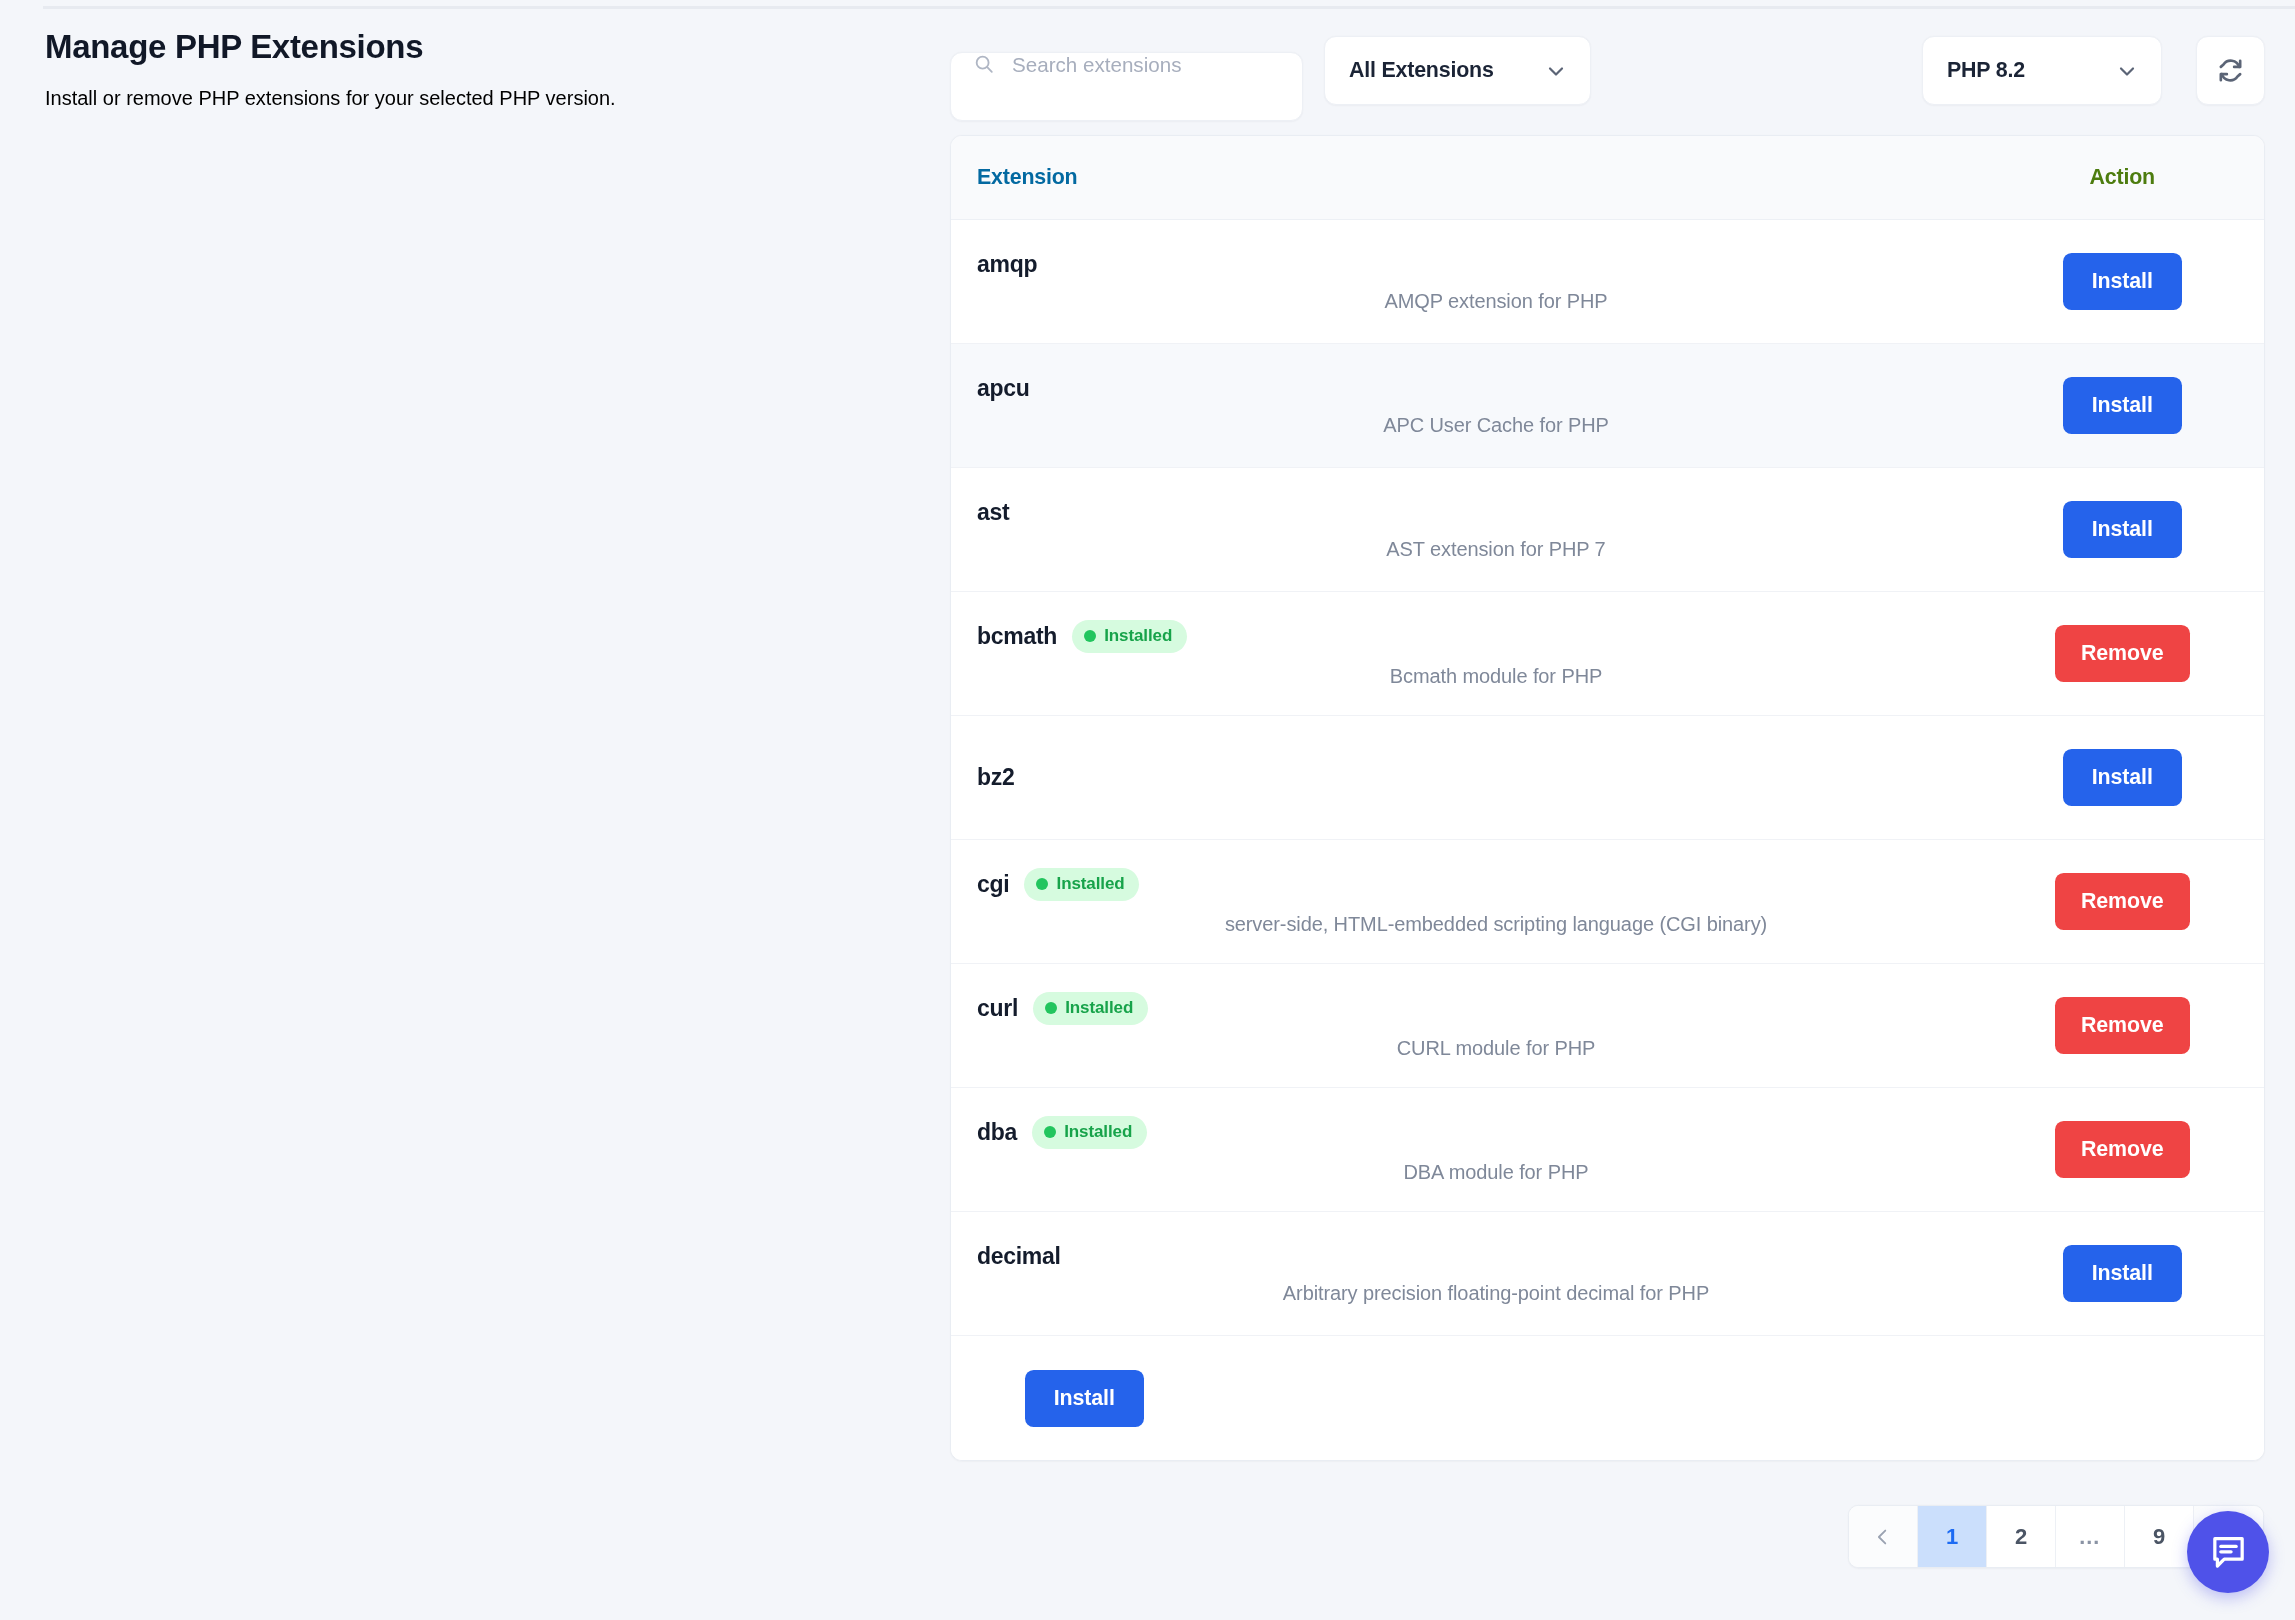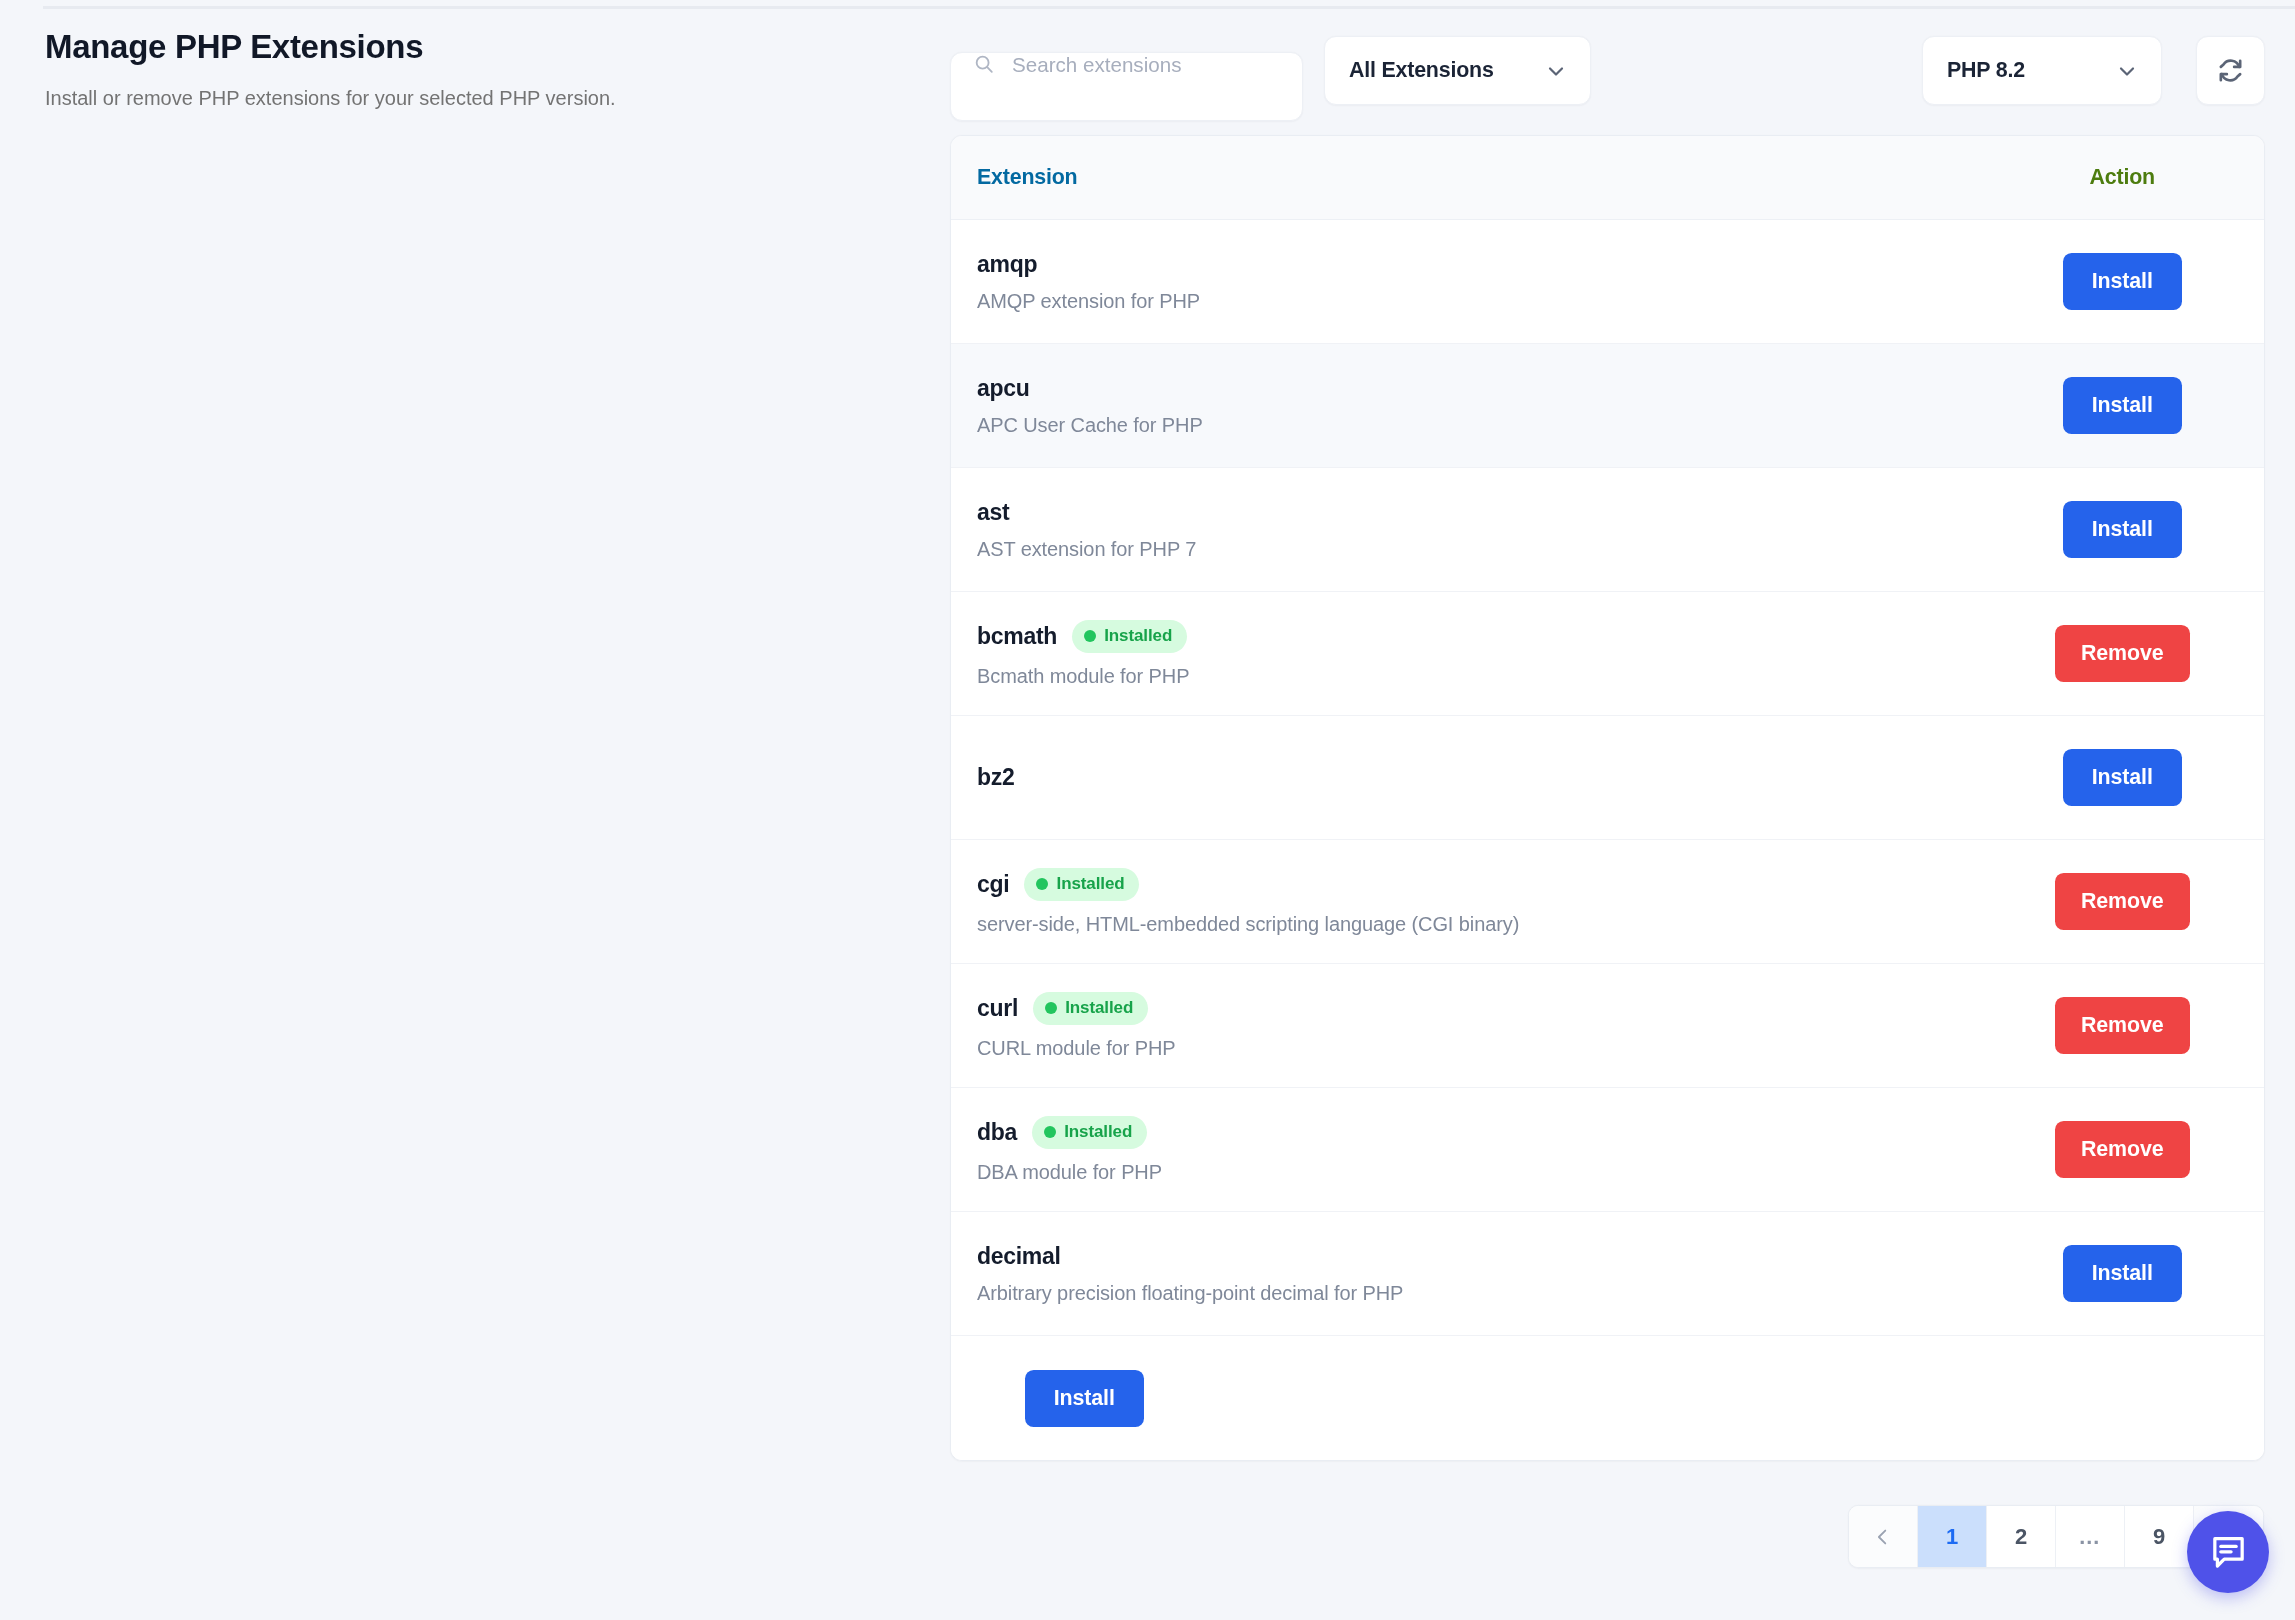--- a/index.html
+++ b/index.html
@@ -39,21 +39,21 @@
   .page-title {
     font-size: 33px;
     font-weight: 700;
     color: #111827;
     letter-spacing: -0.3px;
     line-height: 1.22;
   }
   .page-subtitle {
     margin-top: 17px;
     font-size: 20px;
-    color: #737373;
+    color: #000000;
     line-height: 1.3;
   }
 
   
   .toolbar {
     position: absolute;
     left: 950px;
     top: 36px;
     width: 1315px;
     height: 70px;
@@ -194,21 +194,21 @@
     display: flex;
     align-items: center;
     min-height: 124px;
     padding: 0 26px;
     border-bottom: 0.9px solid #F0F2F6;
     background: #FFFFFF;
   }
   .row:last-child { border-bottom: none; }
   .row.hovered { background: #F7F9FC; }
 
-  .row-main { flex: 1 1 auto; padding: 24px 0; }
+  .row-main { flex: 1 1 auto; padding: 24px 0; text-align: center; }
 
   .name-line {
     display: flex;
     align-items: center;
     gap: 14.6px;
   }
   .ext-name {
     font-size: 23px;
     font-weight: 700;
     color: #141C2C;

